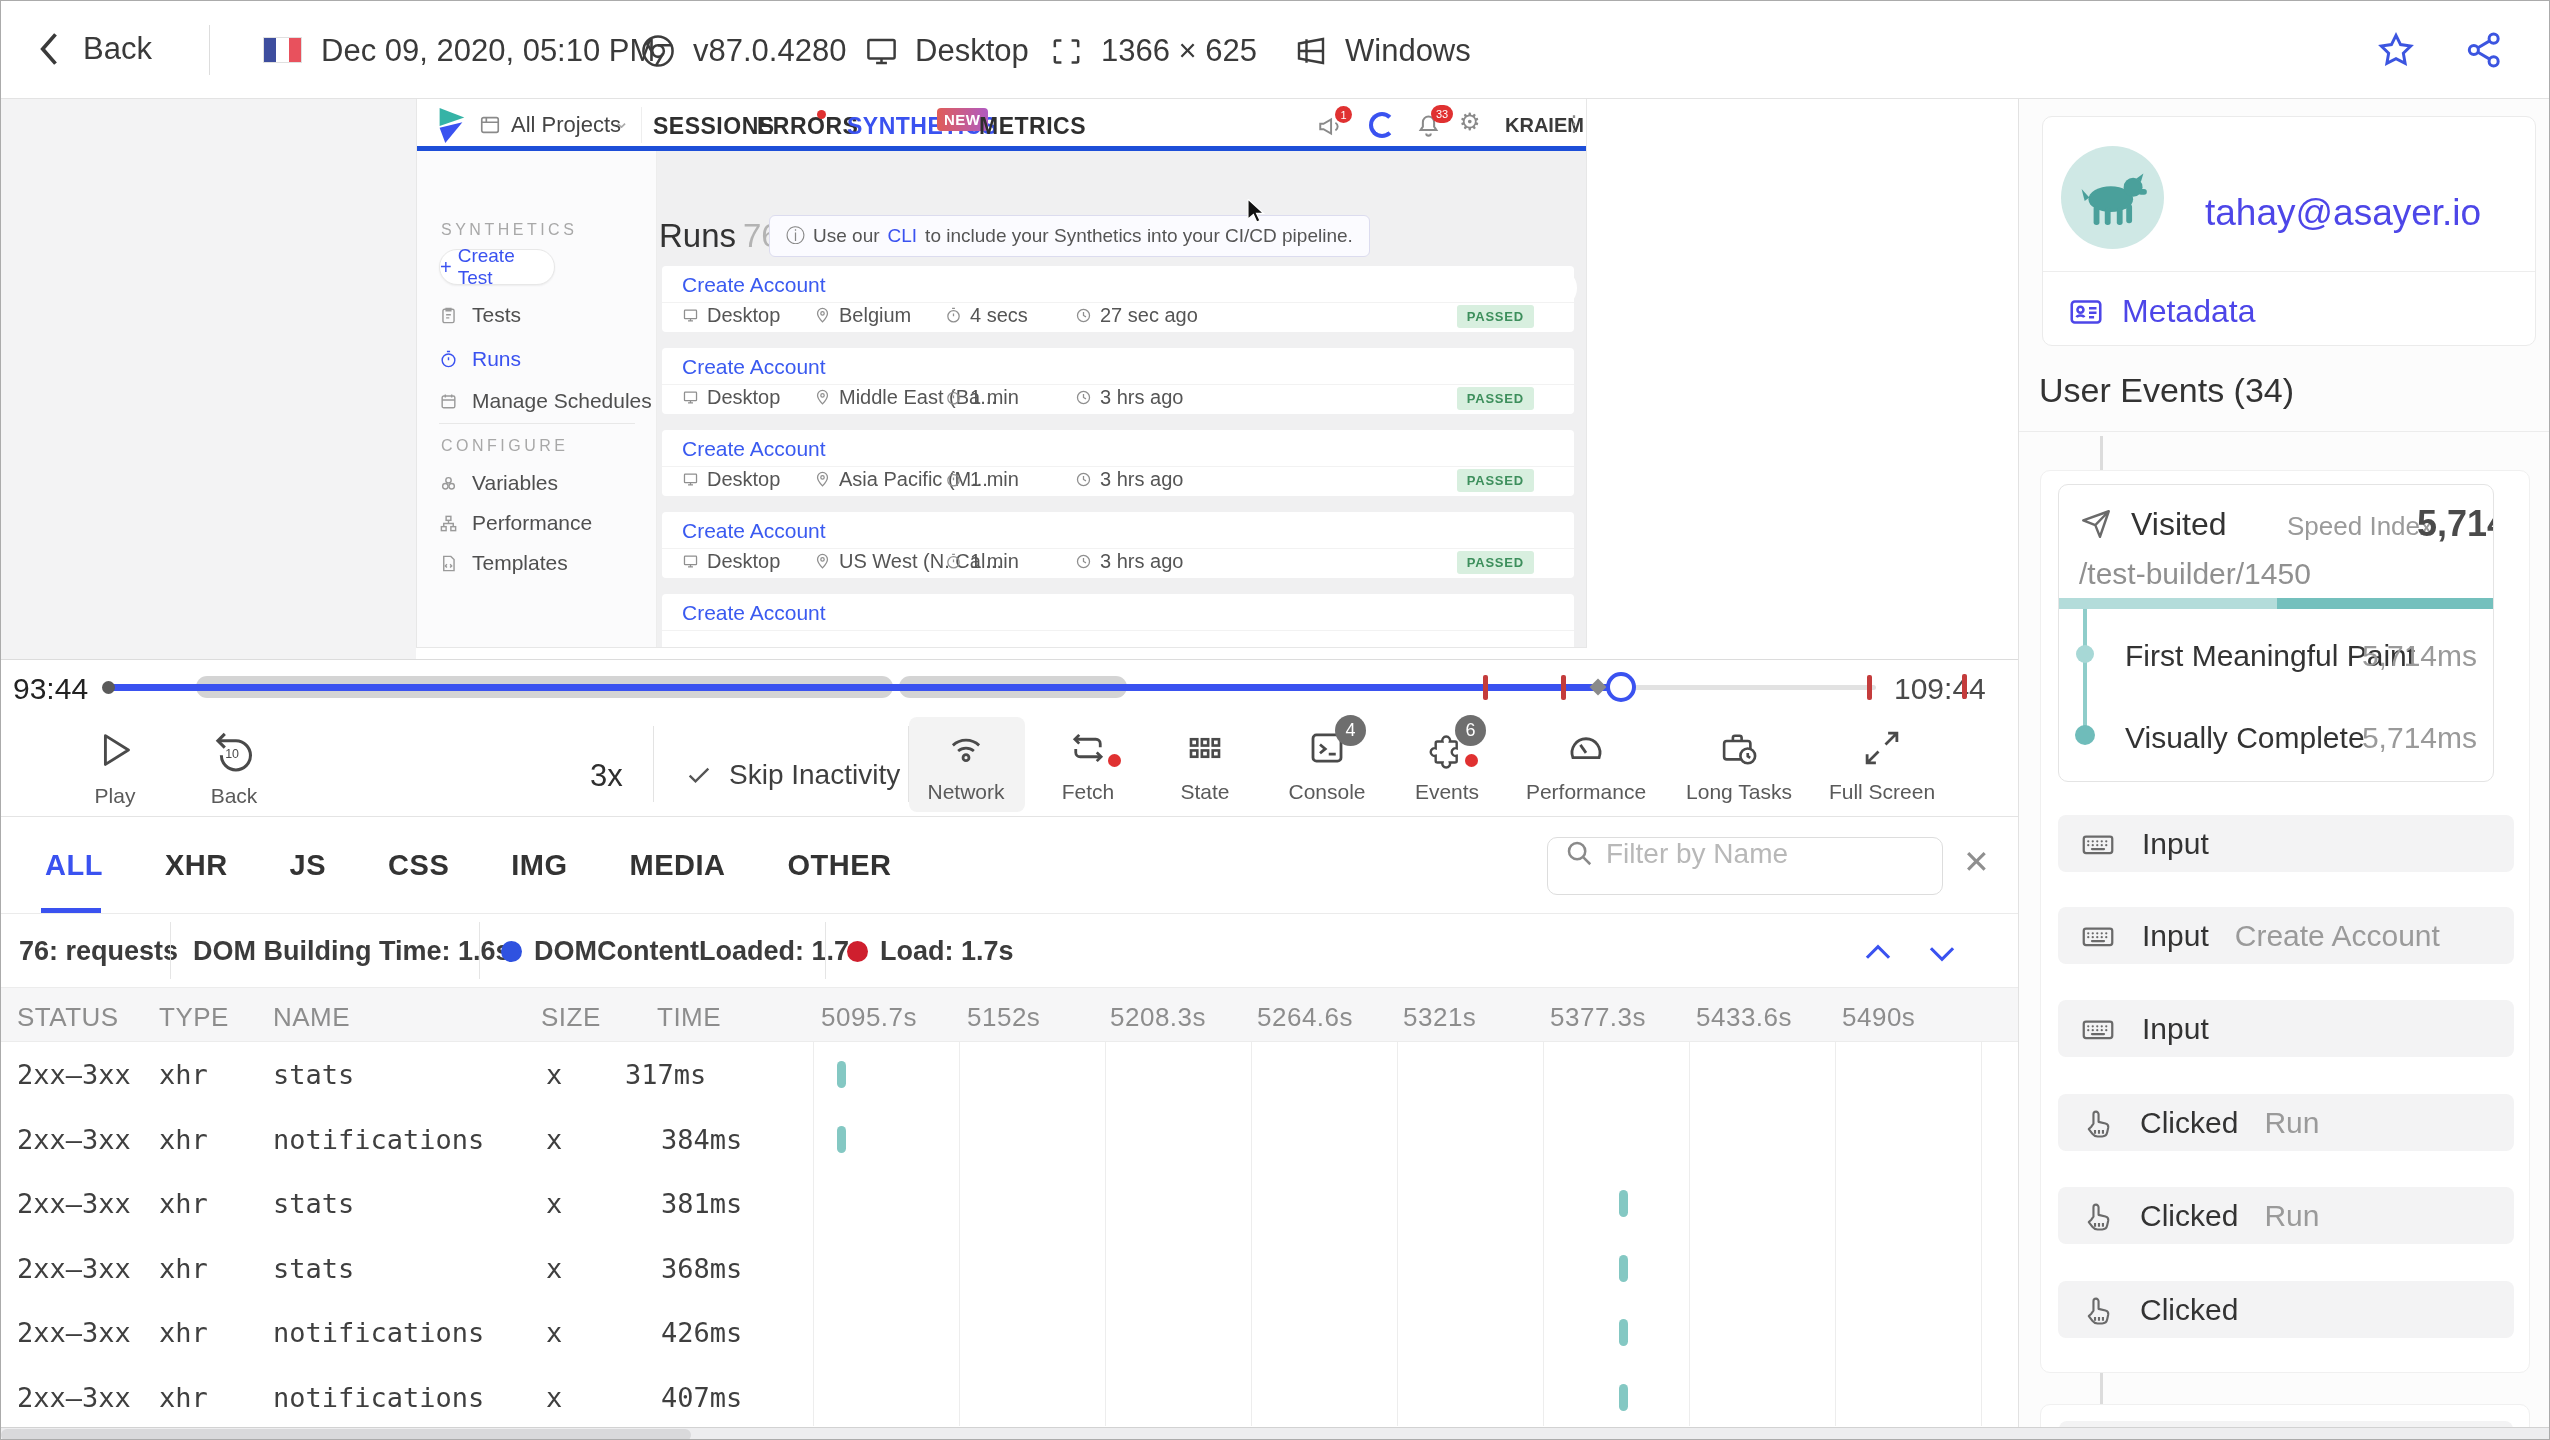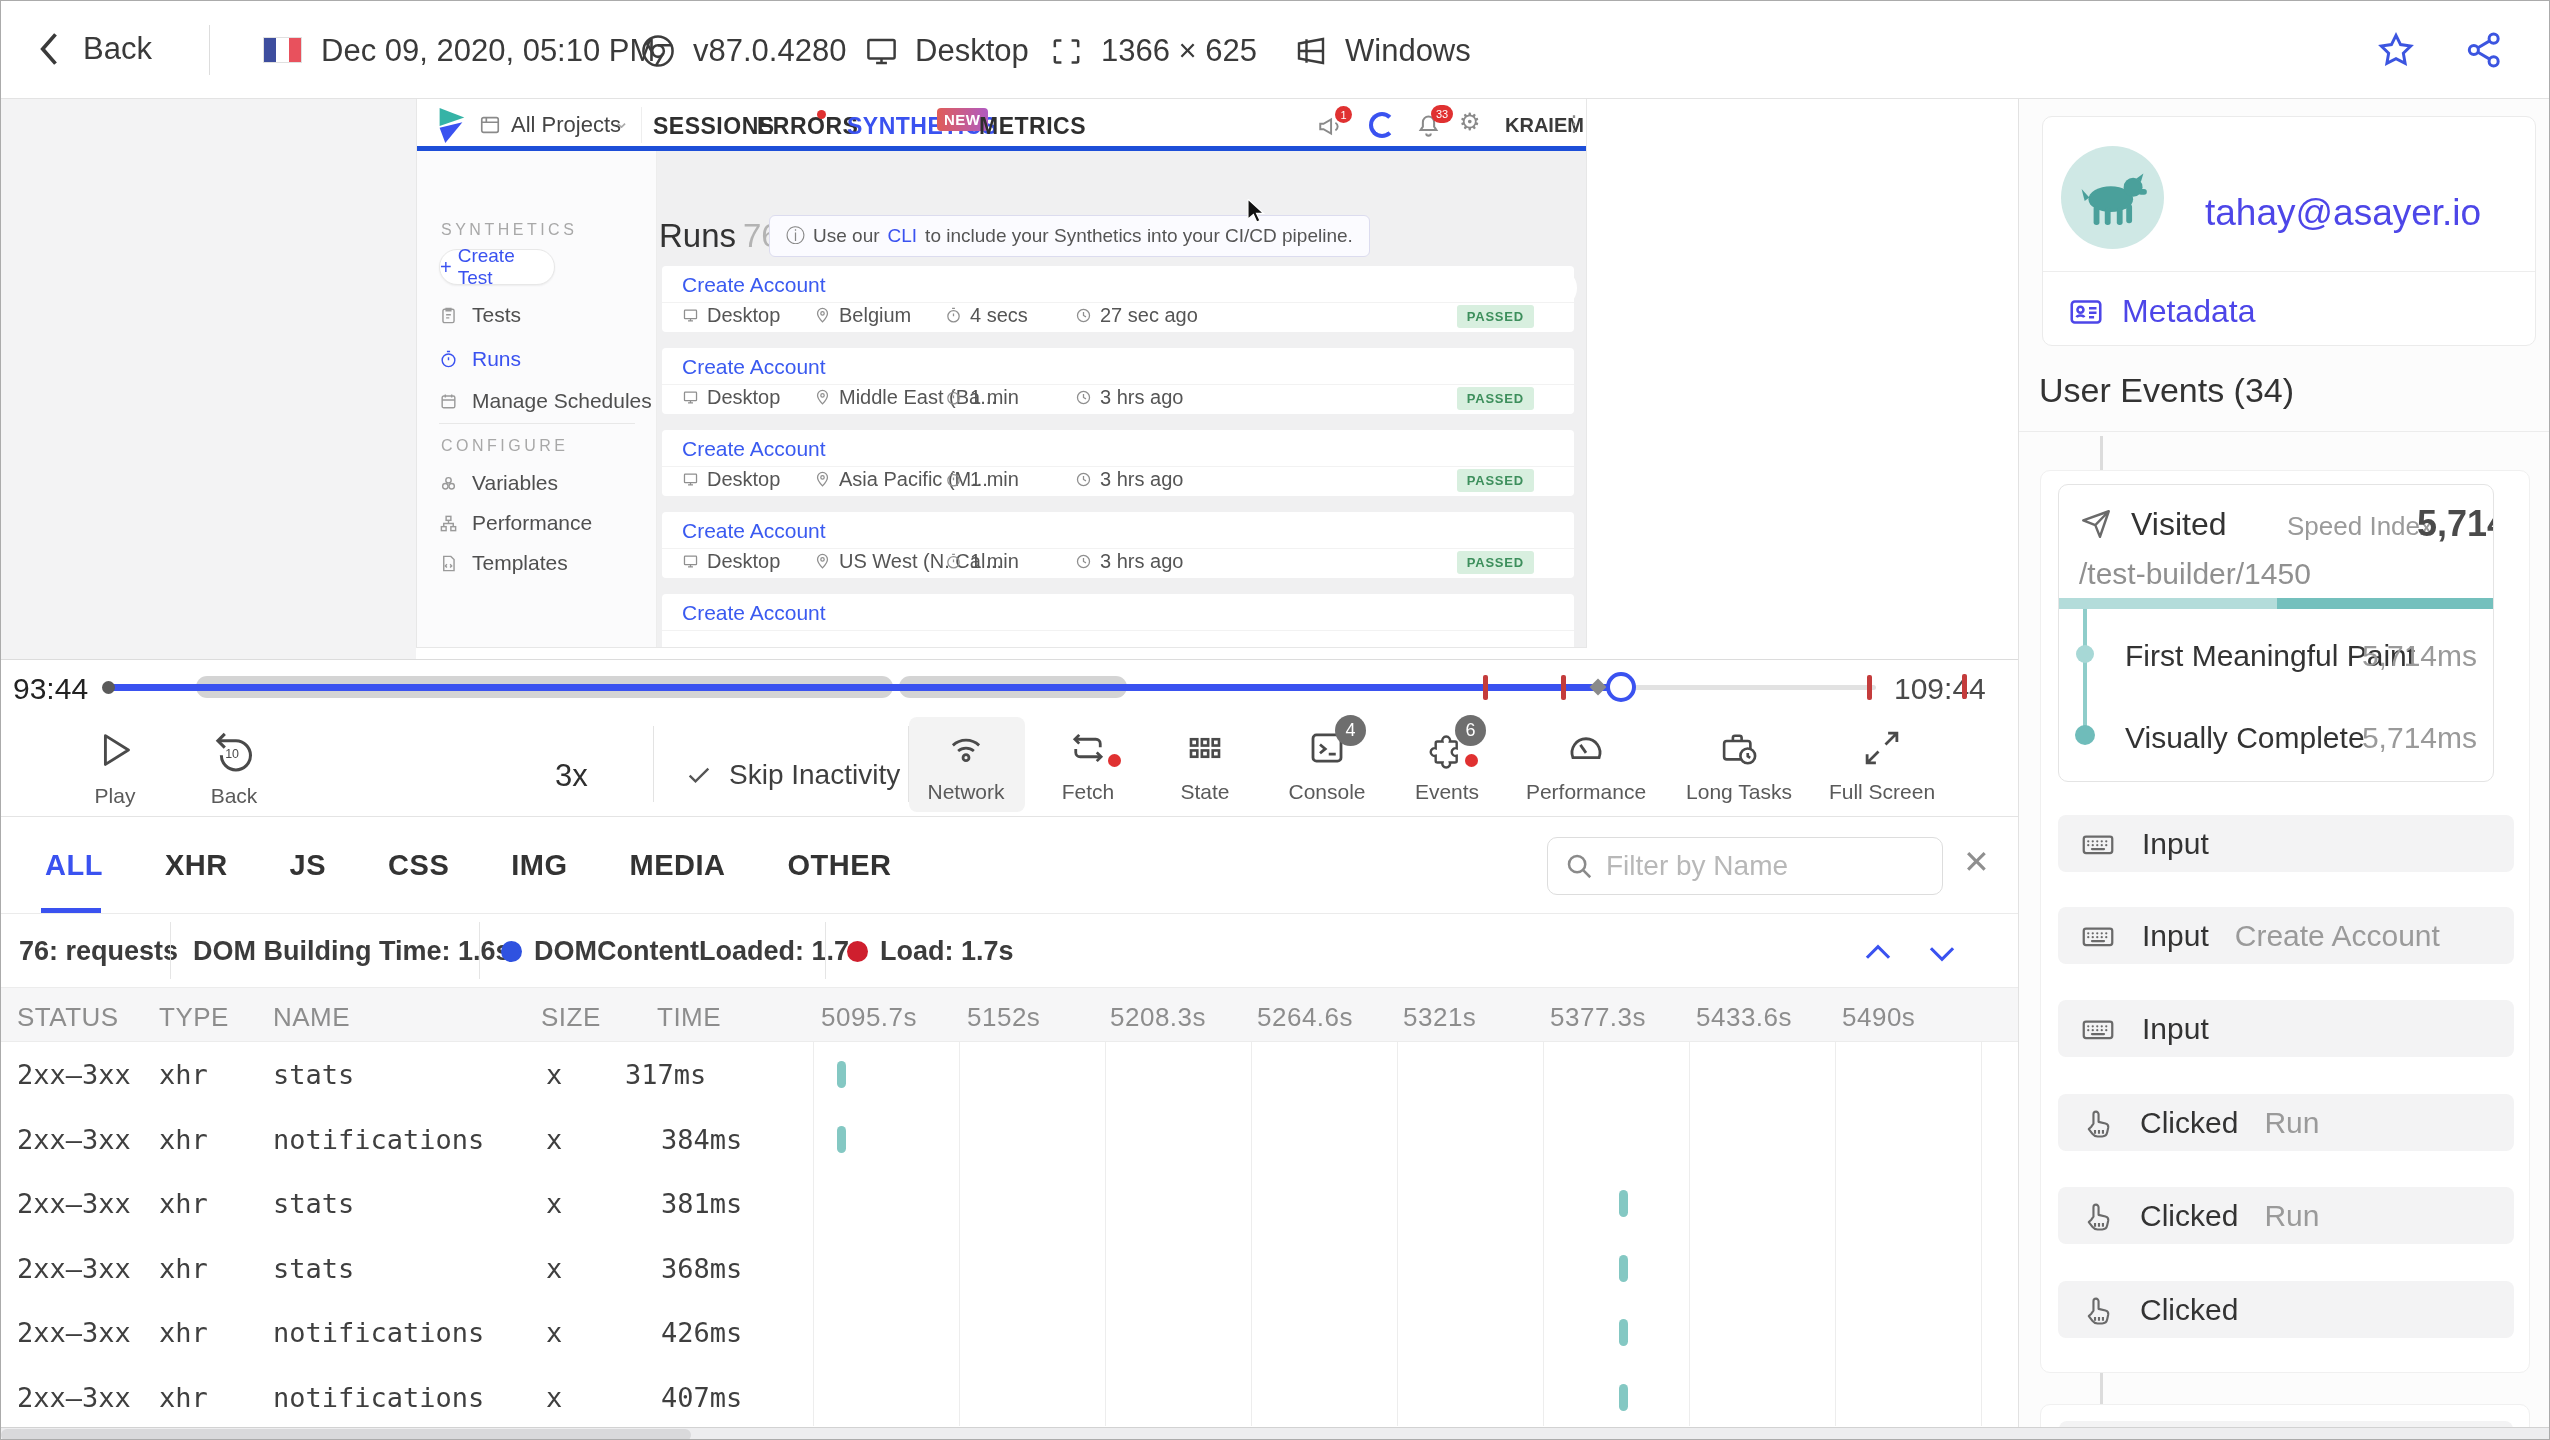--- a/index.html
+++ b/index.html
@@ -51,21 +51,21 @@
 .ctl .icw{position:relative;display:inline-block}
 .cbadge{position:absolute;top:-12px;right:-18px;width:31px;height:31px;background:#6e6e6e;color:#fff;font-size:18px;border-radius:50%;display:flex;align-items:center;justify-content:center}
 .rdot{position:absolute;width:13px;height:13px;background:#e03131;border-radius:50%}
 .cdivider{position:absolute;top:13px;height:76px;width:1px;background:#e3e3e3}
 
 .netpanel{position:absolute;left:0;top:815px;width:2017px;height:625px;background:#fff;border-top:1px solid #e4e4e4}
 .ntabs{position:absolute;left:0;top:0;width:2017px;height:97px;border-bottom:1px solid #ebebeb}
 .ntab{font-size:29px;font-weight:600;color:#333;letter-spacing:.5px;cursor:pointer}
 .ntab.active{color:#3a52f0}
 .nunderline{position:absolute;left:40px;bottom:0;width:60px;height:5px;background:#3a52f0}
-.nfilter{position:absolute;left:1546px;top:20px;width:396px;height:58px;border:1px solid #ddd;border-radius:10px;display:flex;align-items:center;padding:0 16px;gap:12px;background:#fff}
+.nfilter{position:absolute;left:1546px;top:20px;width:396px;height:58px;border:1px solid #ddd;border-radius:10px;display:flex;align-items:flex-start;padding:0 16px;gap:12px;background:#fff}
 .nfilter input{border:none;outline:none;font-size:28px;color:#444;width:300px;font-family:"Liberation Sans",sans-serif}
 .nfilter input::placeholder{color:#b8b8b8}
 .nstats{position:absolute;left:0;top:97px;width:2017px;height:73px}
 .nstat{font-size:27px;color:#3c3c3c}
 .sdot{width:21px;height:21px;border-radius:50%;display:inline-block;margin-right:12px;vertical-align:-2px}
 .sdiv{position:absolute;top:8px;height:57px;width:1px;background:#e5e5e5}
 .nhead{position:absolute;left:0;top:170px;width:2017px;height:55px;background:#f6f6f7;border-top:1px solid #ececec;border-bottom:1px solid #ececec}
 .hcell{position:absolute;top:14px;font-size:26px;color:#8d8d8d;letter-spacing:.5px}
 .gridline{position:absolute;width:1px;background:#ededed;top:170px;height:439px}
 .nrow{position:absolute;left:0;width:2016px;height:64px;cursor:pointer}
@@ -491,21 +491,21 @@
     <div class="ctl" style="left:233px">
       <span class="icw">
         <svg width="46" height="46" viewBox="0 0 24 24" fill="none" stroke="#4a4a4a" stroke-width="1.6">
             <path d="M7.2 3.6L3.6 7.2l3.6 3.6"></path>
             <path d="M3.8 7.2h9.2a7.6 7.6 0 1 1-7.6 7.6"></path>
             <text x="11" y="16.4" font-size="6.5" fill="#4a4a4a" stroke="none" text-anchor="middle" font-family="Liberation Sans">10</text>
           </svg>
       </span>
       <div class="lbl">Back</div>
     </div>
-    <span class="abs" style="left:554px;top:45px;font-size:31px;color:#2f2f2f;cursor:pointer">3x</span>
+    <span class="abs" style="left:589px;top:45px;font-size:31px;color:#2f2f2f;cursor:pointer">3x</span>
     <div class="cdivider" style="left:652px"></div>
     <div class="abs flex" style="left:684px;top:46px;gap:16px;cursor:pointer">
       <span>
           <svg width="28" height="28" viewBox="0 0 24 24" fill="none" stroke="#555" stroke-width="2">
             <path d="M4 12.5l5 5L20 6.5"></path>
           </svg>
         </span>
       <span style="font-size:28px;color:#3f3f3f">Skip Inactivity</span>
     </div>
     <div class="cdivider" style="left:907px"></div>

